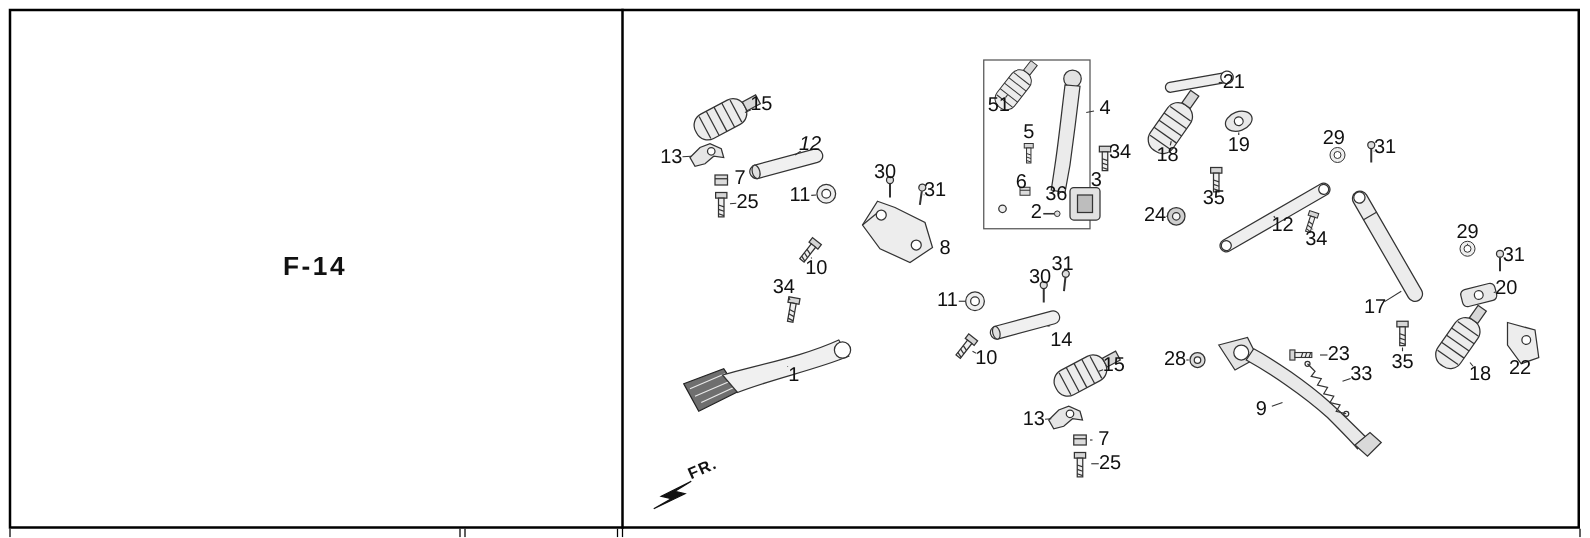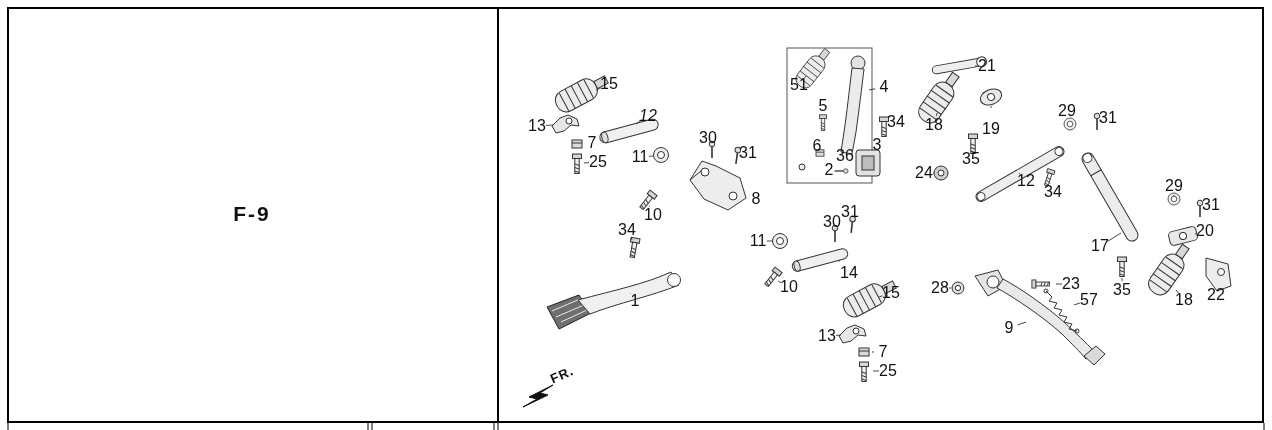--- a/index.html
+++ b/index.html
@@ -33,21 +33,21 @@
 </style>
 </head>
 <body>
 
 <div class="page">
 
   <div class="frame"></div>
   <div class="divider"></div>
 
   <div class="left-panel">
-    <div class="fig-code">F-9</div>
+    <div class="fig-code">F-14</div>
   </div>
 
   <svg class="diagram-svg" viewBox="0 0 1272 430" xmlns="http://www.w3.org/2000/svg">
     <defs>
       <g id="sym-peg" stroke="#333" stroke-width="1">
         <rect x="-25" y="-11" width="44" height="22" rx="10" fill="#ececec"></rect>
         <line x1="-17" y1="-10" x2="-17" y2="10"></line>
         <line x1="-10" y1="-11" x2="-10" y2="11"></line>
         <line x1="-3" y1="-11" x2="-3" y2="11"></line>
         <line x1="4" y1="-11" x2="4" y2="11"></line>
@@ -268,21 +268,21 @@
       <span class="part-label" style="left: 799px; top: 85px;">51</span>
       <span class="part-label" style="left: 884px; top: 87px;">4</span>
       <span class="part-label" style="left: 823px; top: 106px;">5</span>
       <span class="part-label" style="left: 896px; top: 122px;">34</span>
       <span class="part-label" style="left: 817px; top: 146px;">6</span>
       <span class="part-label" style="left: 800px; top: 156px; margin-left: 45px;">36</span>
       <span class="part-label" style="left: 829px; top: 170px;">2</span>
       <span class="part-label" style="left: 877px; top: 145px;">3</span>
       <span class="part-label" style="left: 987px; top: 66px;">21</span>
       <span class="part-label" style="left: 934px; top: 125px;">18</span>
-      <span class="part-label" style="left: 991px; top: 117px; margin-top: 12px;">19</span>
+      <span class="part-label" style="left: 991px; top: 117px;">19</span>
       <span class="part-label" style="left: 1067px; top: 111px;">29</span>
       <span class="part-label" style="left: 1108px; top: 118px;">31</span>
       <span class="part-label" style="left: 971px; top: 159px;">35</span>
       <span class="part-label" style="left: 924px; top: 173px;">24</span>
       <span class="part-label" style="left: 1026px; top: 181px;">12</span>
       <span class="part-label" style="left: 1053px; top: 192px;">34</span>
       <span class="part-label" style="left: 1174px; top: 186px;">29</span>
       <span class="part-label" style="left: 1211px; top: 205px;">31</span>
       <span class="part-label" style="left: 1100px; top: 246px;">17</span>
       <span class="part-label" style="left: 1205px; top: 231px;">20</span>
@@ -291,21 +291,21 @@
       <span class="part-label" style="left: 627px; top: 230px;">34</span>
       <span class="part-label" style="left: 758px; top: 241px;">11</span>
       <span class="part-label" style="left: 832px; top: 222px;">30</span>
       <span class="part-label" style="left: 850px; top: 212px;">31</span>
       <span class="part-label" style="left: 849px; top: 273px;">14</span>
       <span class="part-label" style="left: 635px; top: 301px;">1</span>
       <span class="part-label" style="left: 789px; top: 287px;">10</span>
       <span class="part-label" style="left: 891px; top: 293px;">15</span>
       <span class="part-label" style="left: 940px; top: 288px;">28</span>
       <span class="part-label" style="left: 1071px; top: 284px;">23</span>
-      <span class="part-label" style="left: 1089px; top: 300px;">57</span>
+      <span class="part-label" style="left: 1089px; top: 300px;">33</span>
       <span class="part-label" style="left: 1009px; top: 328px;">9</span>
       <span class="part-label" style="left: 1122px; top: 290px;">35</span>
       <span class="part-label" style="left: 1184px; top: 300px;">18</span>
       <span class="part-label" style="left: 1216px; top: 295px; text-align: center;">22</span>
       <span class="part-label" style="left: 827px; top: 336px;">13</span>
       <span class="part-label" style="left: 883px; top: 352px;">7</span>
       <span class="part-label" style="left: 888px; top: 371px;">25</span>
     </div>
 
   <div class="fr-label">

